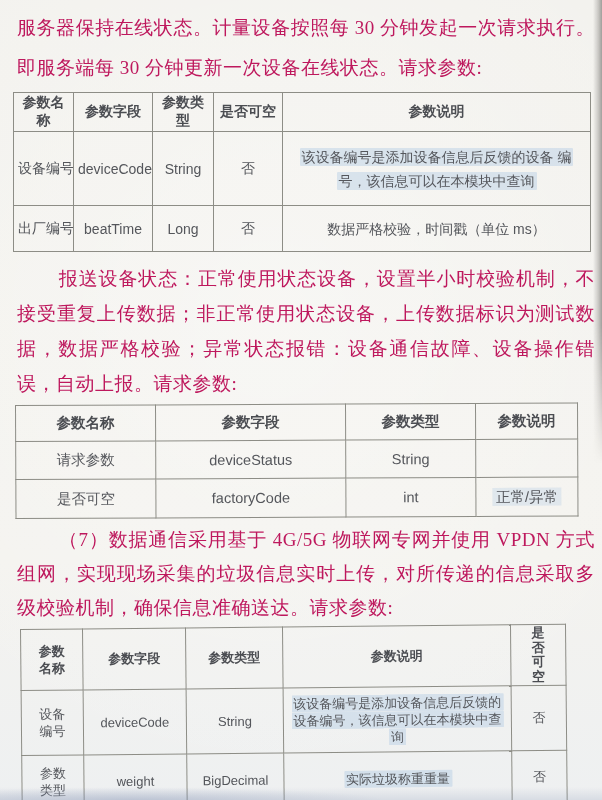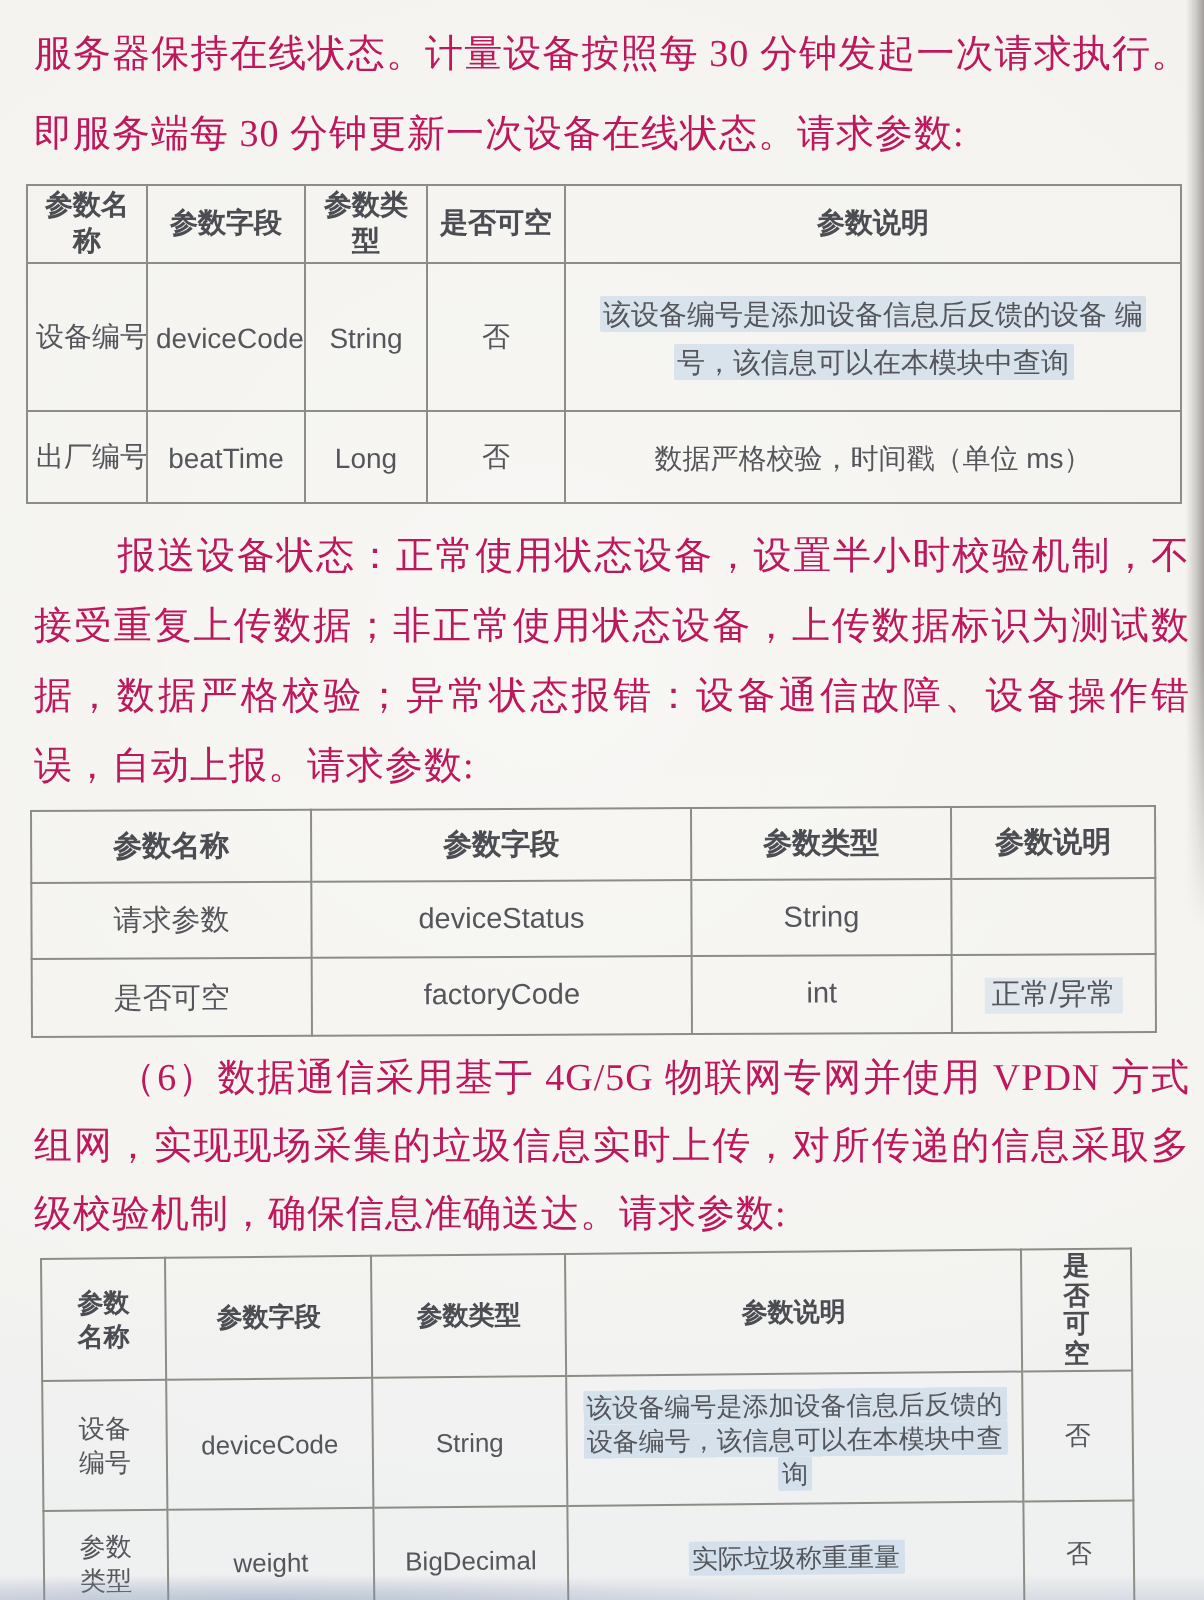--- a/index.html
+++ b/index.html
@@ -120,21 +120,21 @@
     </tr>
     <tr class="r2">
       <td>是否可空</td>
       <td>factoryCode</td>
       <td>int</td>
       <td><span class="hl-soft">正常/异常</span></td>
     </tr>
   </tbody>
     </table>
 
-  <p class="para p3">（6）数据通信采用基于 4G/5G 物联网专网并使用 VPDN 方式组网，实现现场采集的垃圾信息实时上传，对所传递的信息采取多级校验机制，确保信息准确送达。请求参数:</p>
+  <p class="para p3">（7）数据通信采用基于 4G/5G 物联网专网并使用 VPDN 方式组网，实现现场采集的垃圾信息实时上传，对所传递的信息采取多级校验机制，确保信息准确送达。请求参数:</p>
 
   <table class="t3">
     <colgroup>
         <col style="width:62px">
         <col style="width:103px">
         <col style="width:97px">
         <col style="width:228px">
         <col style="width:55px">
       </colgroup>
     <tbody>

